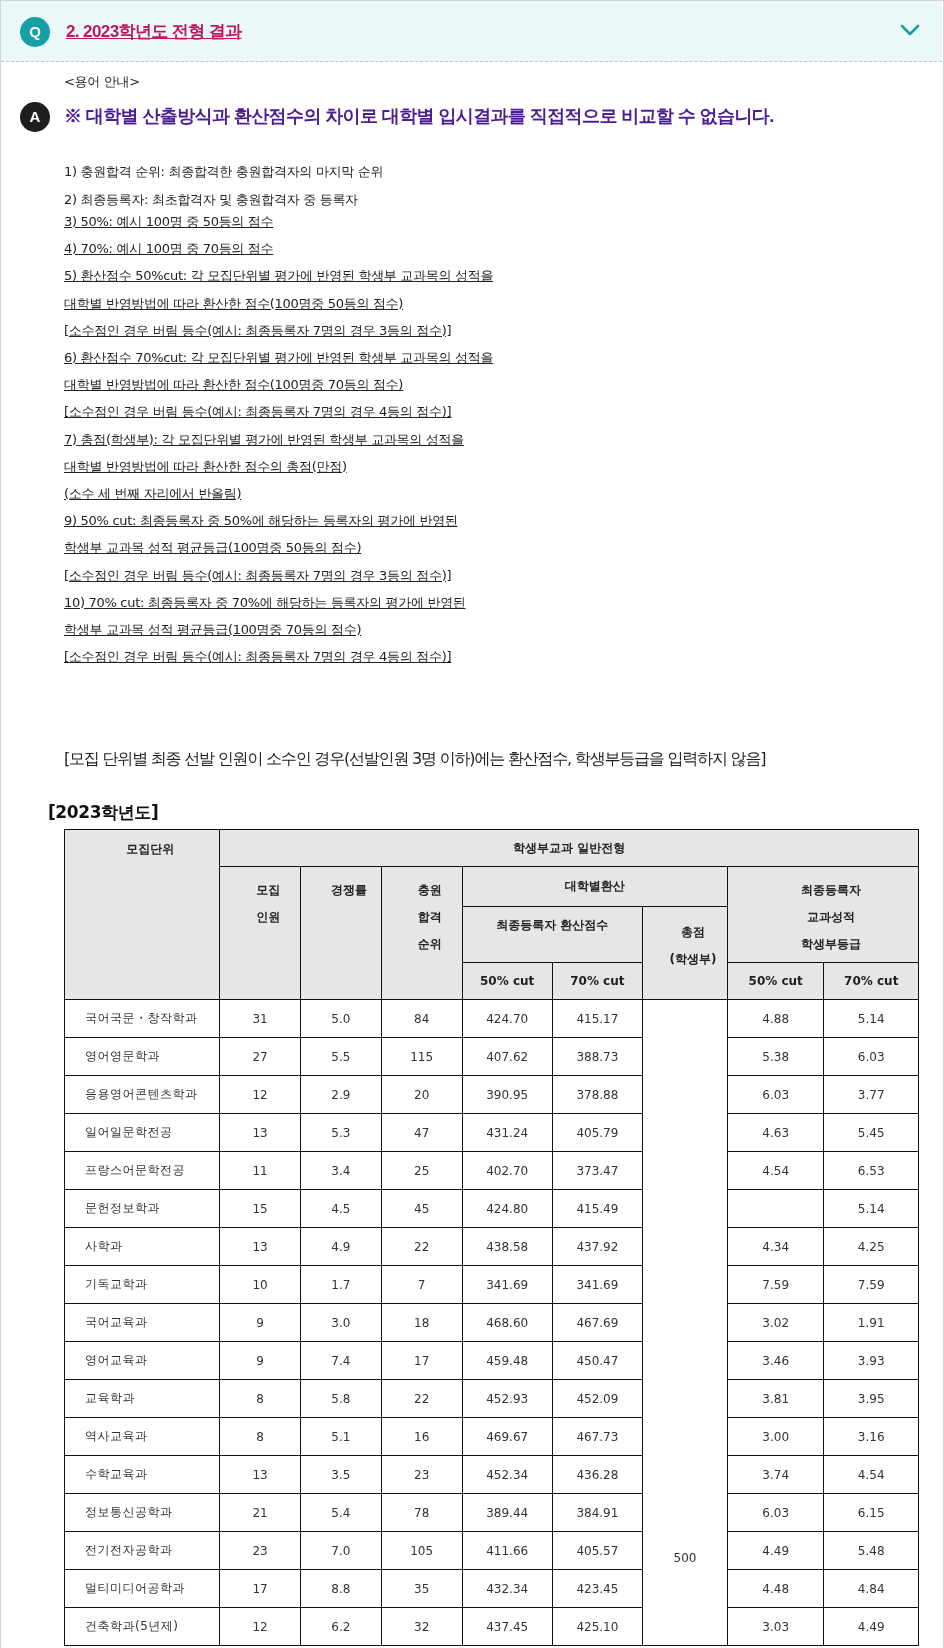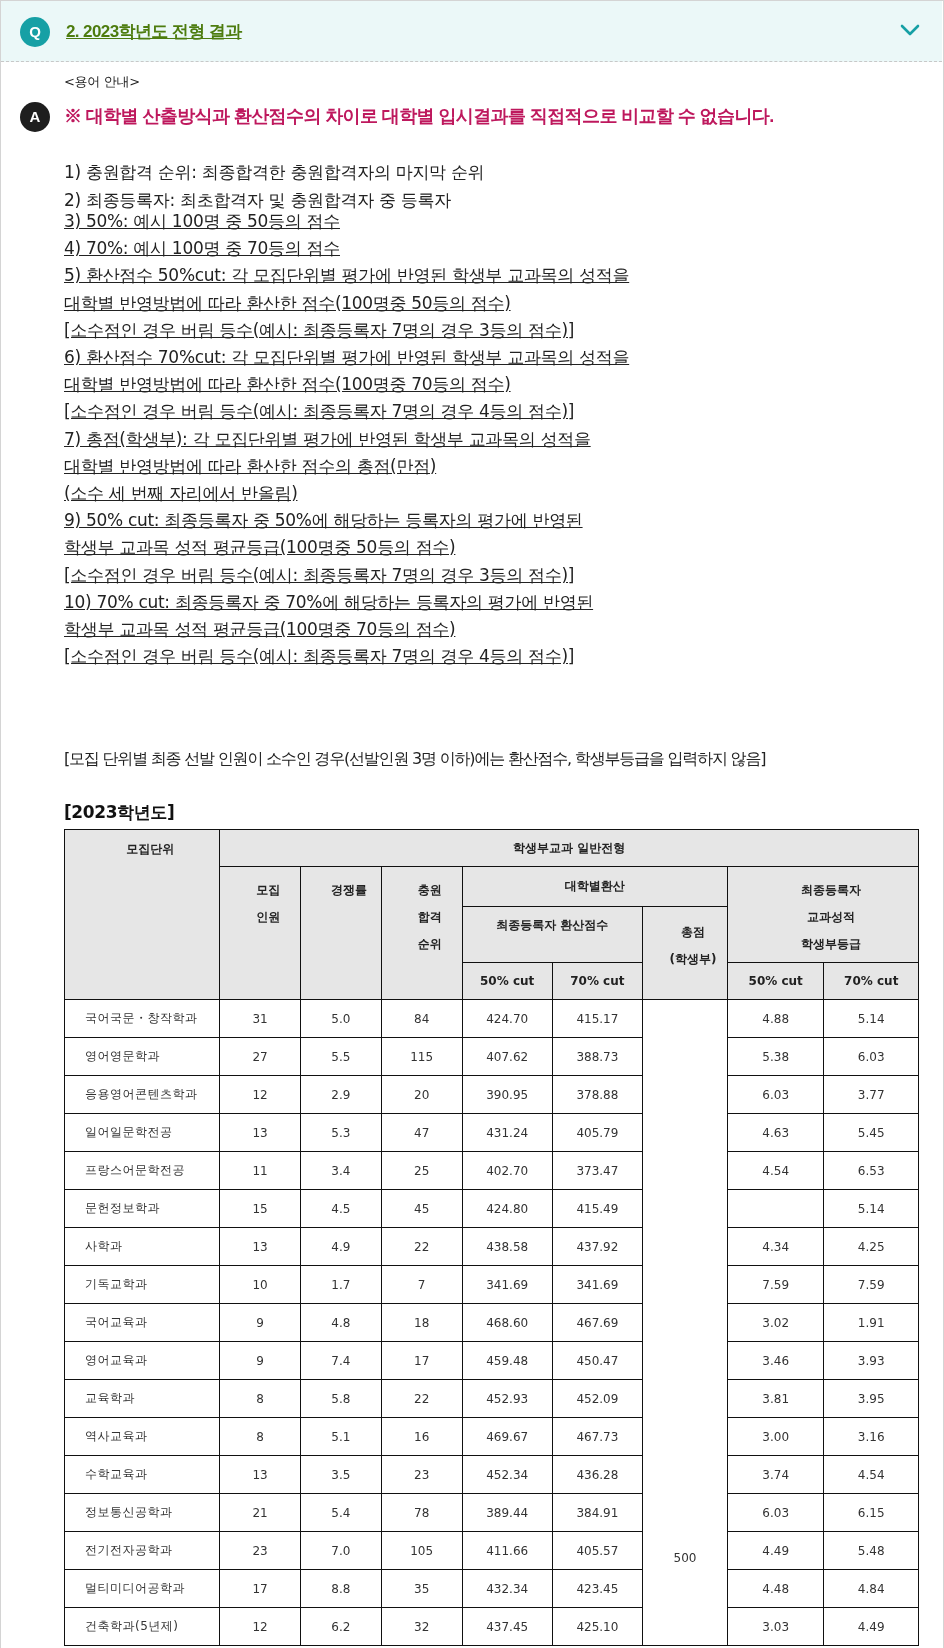--- a/index.html
+++ b/index.html
@@ -7,36 +7,36 @@
     body { font-family: "DejaVu Sans", "Liberation Sans", sans-serif; color: #222; position: relative; }
 
     .frame { position: absolute; left: 0; top: 0; width: 944px; height: 1648px;
       border-left: 1px solid #d4d4d4; border-right: 1px solid #d4d4d4; border-top: 1px solid #d4d4d4; }
 
     .q-header { position: absolute; left: 1px; top: 1px; width: 941px; height: 61px; background: #ebf8f8;
       border-bottom: 1px dashed #c8c8c8; }
     .q-badge { position: absolute; left: 19px; top: 16px; width: 30px; height: 30px; border-radius: 50%;
       background: #16a0a5; color: #fff; font-weight: bold; font-size: 15px; line-height: 30px; text-align: center;
       font-family: "Liberation Sans", sans-serif; }
-    .q-title { position: absolute; left: 65px; top: 19px; font-size: 17px; color: #4d7c0f; text-decoration: underline;
+    .q-title { position: absolute; left: 65px; top: 19px; font-size: 17px; color: #be185d; text-decoration: underline;
       font-family: "Liberation Sans", sans-serif; font-weight: bold; letter-spacing: -0.6px; cursor: pointer; }
     .chev { position: absolute; right: 22px; top: 22px; width: 20px; height: 14px; }
 
     .a-badge { position: absolute; left: 20px; top: 102px; width: 30px; height: 30px; border-radius: 50%;
       background: #1e1e1e; color: #fff; font-weight: bold; font-size: 15px; line-height: 30px; text-align: center;
       font-family: "Liberation Sans", sans-serif; }
-    .line { font-size: 17px; line-height: 28px; color: #222; white-space: nowrap; letter-spacing: -0.3px; }
+    .line { font-size: 13px; line-height: 28px; color: #222; white-space: nowrap; letter-spacing: -0.3px; }
     .guide-title { position: absolute; left: 64px; top: 68px; font-size: 13px; }
-    .warning { position: absolute; left: 64px; top: 104px; font-size: 18px; font-weight: bold; color: #be185d;
+    .warning { position: absolute; left: 64px; top: 104px; font-size: 18px; font-weight: bold; color: #4c1d95;
       letter-spacing: -0.6px; white-space: nowrap; font-family: "Liberation Sans", sans-serif; }
     .defs1 { position: absolute; left: 64px; top: 158px; }
     .defs2 { position: absolute; left: 64px; top: 208px; text-decoration: underline; }
     .defs2 .line { line-height: 27.2px; }
     .note { position: absolute; left: 64px; top: 749px; font-size: 16px; letter-spacing: -1.2px; white-space: nowrap; color: #222; }
-    .year { position: absolute; left: 64px; top: 801px; font-size: 17px; font-weight: bold; letter-spacing: -0.4px; color: #111; }
+    .year { position: absolute; left: 48px; top: 801px; font-size: 17px; font-weight: bold; letter-spacing: -0.4px; color: #111; }
 
     table.results { position: absolute; left: 64px; top: 829px; width: 855px; border-collapse: collapse; table-layout: fixed;
       font-size: 12px; font-family: "DejaVu Sans", sans-serif; }
     table.results th, table.results td { border: 1px solid #111; text-align: center; }
     table.results th { background: #e6e6e6; font-weight: bold; color: #222; font-size: 12px; vertical-align: top; }
     table.results td { height: 38px; color: #333; font-size: 12px; background: #fff; }
     table.results td.dept { text-align: left; padding-left: 20px; letter-spacing: 0.5px; }
     table.results td.total { border-top: 1px solid #111; border-bottom: 1px solid #111; border-left: 1px solid #111; border-right: 1px solid #111; vertical-align: middle; }
     .th-pad { padding-top: 10px; line-height: 27px; padding-left: 16px; }
   </style>
@@ -198,21 +198,21 @@
         <td>1.7</td>
         <td>7</td>
         <td>341.69</td>
         <td>341.69</td>
         <td>7.59</td>
         <td>7.59</td>
       </tr>
       <tr>
         <td class="dept">국어교육과</td>
         <td>9</td>
-        <td>4.8</td>
+        <td>3.0</td>
         <td>18</td>
         <td>468.60</td>
         <td>467.69</td>
         <td>3.02</td>
         <td>1.91</td>
       </tr>
       <tr>
         <td class="dept">영어교육과</td>
         <td>9</td>
         <td>7.4</td>

